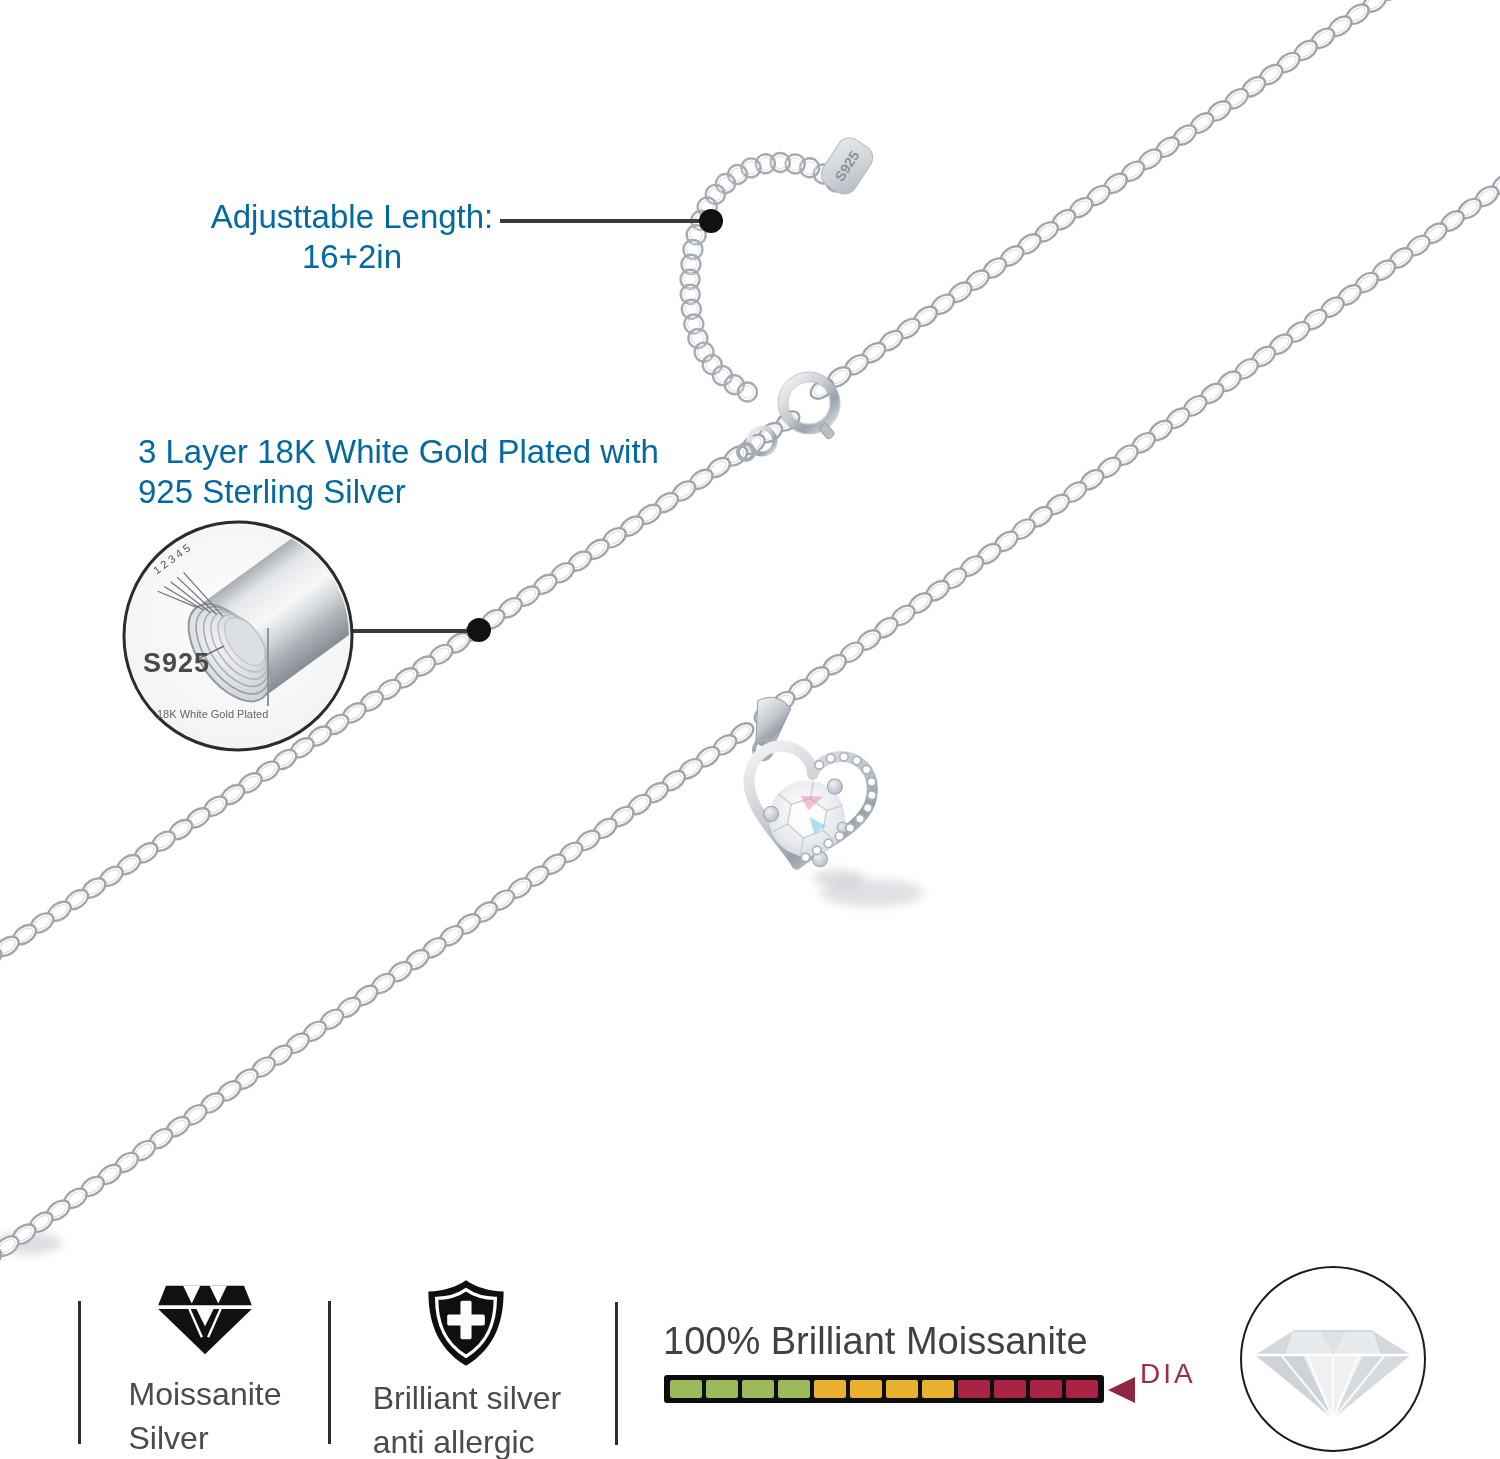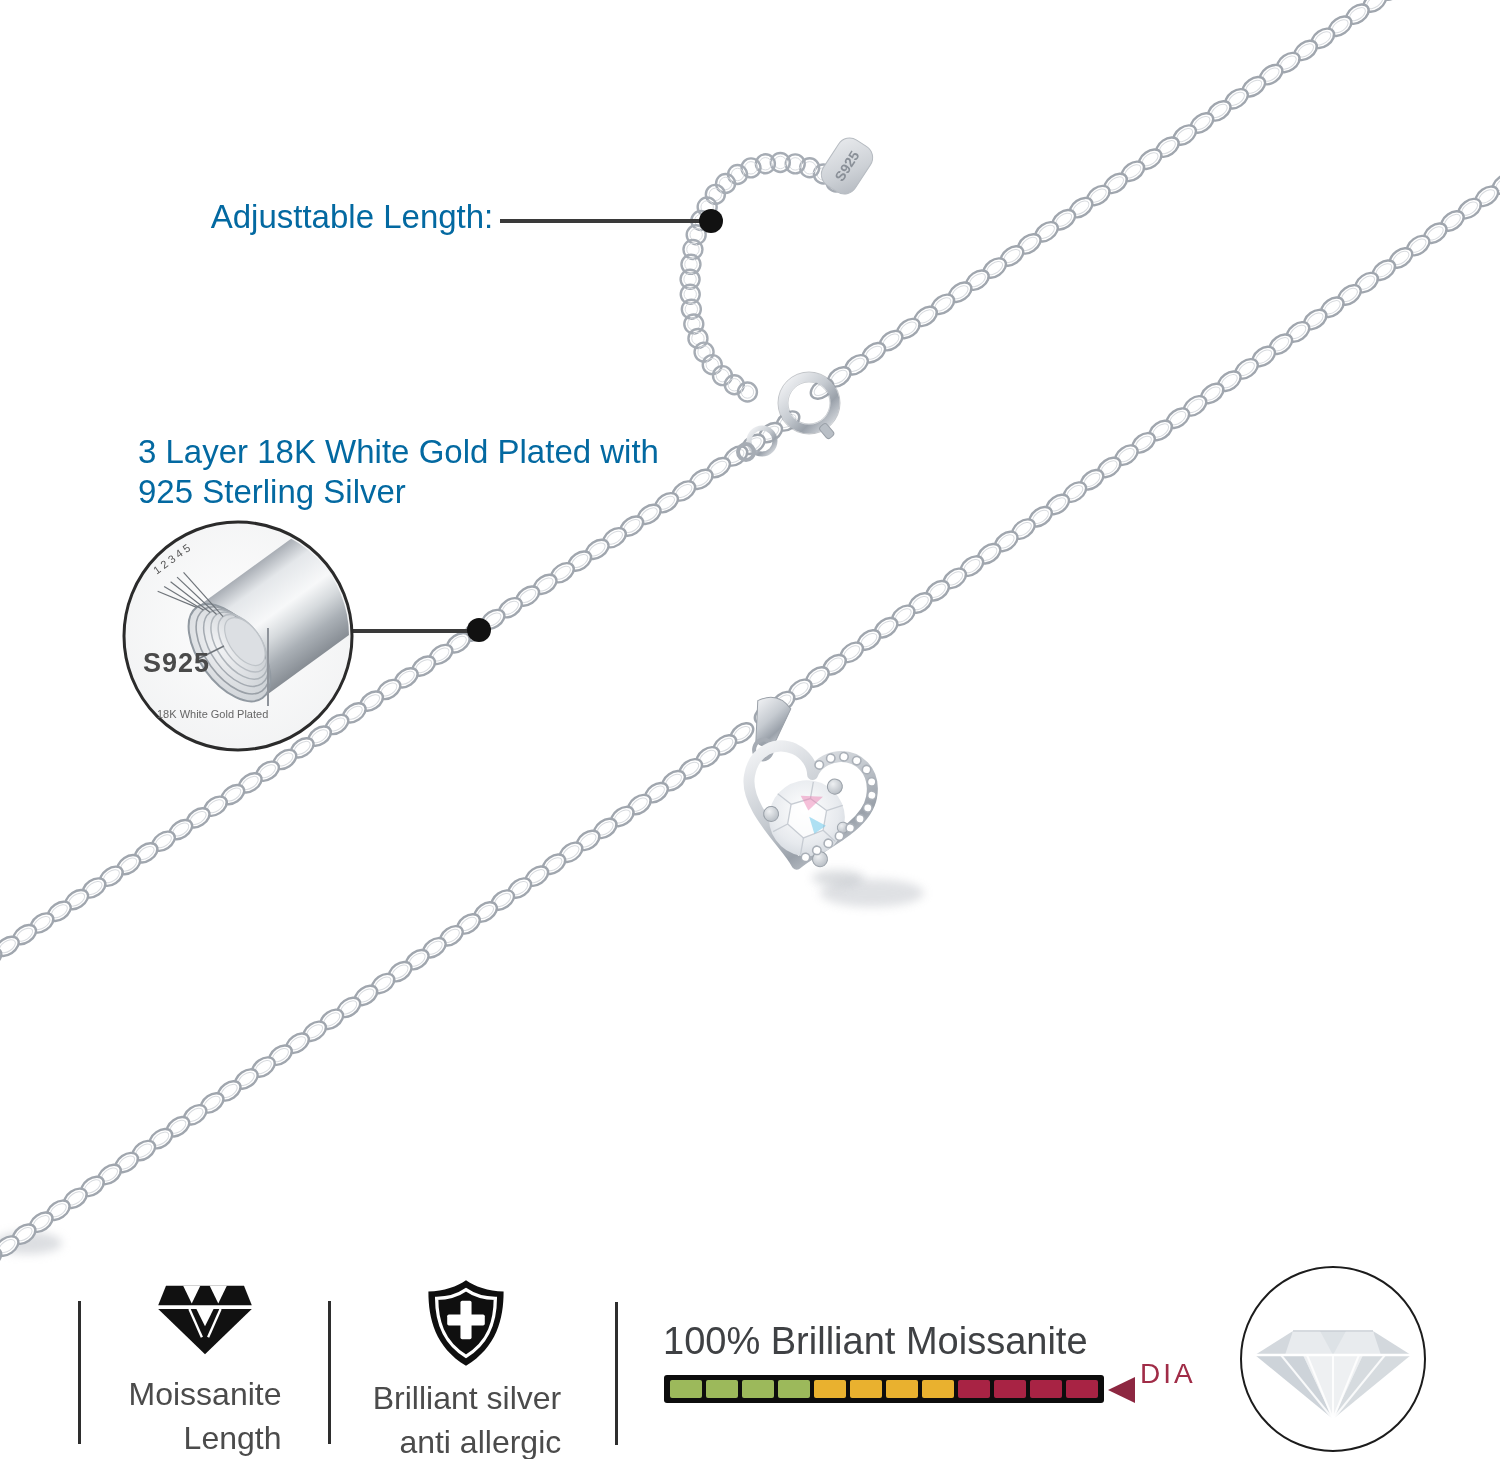--- a/index.html
+++ b/index.html
@@ -5,21 +5,21 @@
   html,body{margin:0;padding:0;background:#fff;}
   #stage{position:relative;width:1500px;height:1459px;background:#ffffff;overflow:hidden;
          font-family:"Liberation Sans",sans-serif;color:#3a3a3a;}
   .abs{position:absolute;}
   #scene{position:absolute;left:0;top:0;}
   .callout-text{font-size:33px;line-height:40px;color:#0369a1;}
   .center{transform:translateX(-50%);text-align:center;}
   .inset-numbers{font-size:11px;letter-spacing:3px;color:#555;transform:rotate(-36deg);}
   .inset-s925{font-size:27px;font-weight:bold;color:#4a4a4a;letter-spacing:1px;}
   .inset-plated{font-size:11px;color:#666;}
-  .feature-label{font-size:32px;line-height:44px;color:#4b4b4b;text-align:right;transform:translateX(-50%);}
+  .feature-label{font-size:32px;line-height:44px;color:#4b4b4b;text-align:left;transform:translateX(-50%);}
   .divider{width:3px;height:143px;background:#2e2e2e;}
   #brilliance-title{font-size:38px;color:#3f4144;}
   #scale-bar{left:664px;top:1375px;width:440px;height:28px;background:#0d0d0d;border-radius:3px;
              display:flex;gap:4px;padding:5px 6px;box-sizing:border-box;}
   .seg{flex:1;border-radius:2px;}
   #dia-triangle{width:0;height:0;border-top:13px solid transparent;border-bottom:13px solid transparent;
                 border-right:27px solid #8d2741;}
   #dia-label{font-size:28px;color:#a02c47;letter-spacing:3px;}
   #gem-circle{left:1240px;top:1266px;width:186px;height:186px;border:2px solid #1c1c1c;border-radius:50%;
               box-sizing:border-box;background:#fff;}
@@ -728,20 +728,21 @@
         <circle cx="46.365478515625" cy="8.065113067626953" r="4.2" fill="#fff" stroke="#aab0b8" stroke-width="1.6"></circle>
         <circle cx="37.20143508911133" cy="17.841432571411133" r="4.2" fill="#fff" stroke="#aab0b8" stroke-width="1.6"></circle>
         <circle cx="27.409202575683594" cy="26.9927978515625" r="4.2" fill="#fff" stroke="#aab0b8" stroke-width="1.6"></circle>
         <circle cx="17.345293045043945" cy="35.84626388549805" r="4.2" fill="#fff" stroke="#aab0b8" stroke-width="1.6"></circle>
         <circle cx="7.39616060256958" cy="44.82698059082031" r="4.2" fill="#fff" stroke="#aab0b8" stroke-width="1.6"></circle>
       </g>
   </svg>
 
   <div class="abs callout-text center" style="left:352px;top:197px;">
     <div>Adjusttable Length:</div>
+    <div>16+2in</div>
   </div>
 
   <div class="abs callout-text" style="left:138px;top:432px;">
     <div>3 Layer 18K White Gold Plated with</div>
     <div>925 Sterling Silver</div>
   </div>
 
   <div class="abs inset-numbers" style="left:150px;top:552px;">12345</div>
   <div class="abs inset-s925" style="left:143px;top:648px;">S925</div>
   <div class="abs inset-plated" style="left:157px;top:708px;">18K White Gold Plated</div>
@@ -756,21 +757,21 @@
       <polygon points="-60,-4 60,-4 0,54" fill="#111"></polygon>
       <polygon points="-28,-34 -6,-34 -17,-11" fill="#fff"></polygon>
       <polygon points="6,-34 28,-34 17,-11" fill="#fff"></polygon>
       <polygon points="-11,-4 11,-4 0,18" fill="#fff"></polygon>
       <line x1="-20" y1="-4" x2="-4" y2="32" stroke="#fff" stroke-width="3"></line>
       <line x1="20" y1="-4" x2="4" y2="32" stroke="#fff" stroke-width="3"></line>
     </svg>
   </div>
   <div class="abs feature-label" style="left:205px;top:1372px;">
     <div>Moissanite</div>
-    <div>Length</div>
+    <div>Silver</div>
   </div>
 
   <div class="abs" style="left:466px;top:1276px;transform:translateX(-50%);">
     <svg width="86" height="94" viewBox="-50 -55 100 110">
       <path d="M0,-50 C 10,-43 26,-37 44,-37 C 44,-5 36,28 0,50 C -36,28 -44,-5 -44,-37 C -26,-37 -10,-43 0,-50 Z" fill="#0f0f0f"></path>
       <path d="M0,-50 C 10,-43 26,-37 44,-37 C 44,-5 36,28 0,50 C -36,28 -44,-5 -44,-37 C -26,-37 -10,-43 0,-50 Z" transform="scale(0.78)" fill="none" stroke="#fff" stroke-width="5"></path>
       <rect x="-6.5" y="-26" width="13" height="45" rx="2" fill="#fff"></rect>
       <rect x="-22" y="-10" width="44" height="13" rx="2" fill="#fff"></rect>
     </svg>
   </div>

